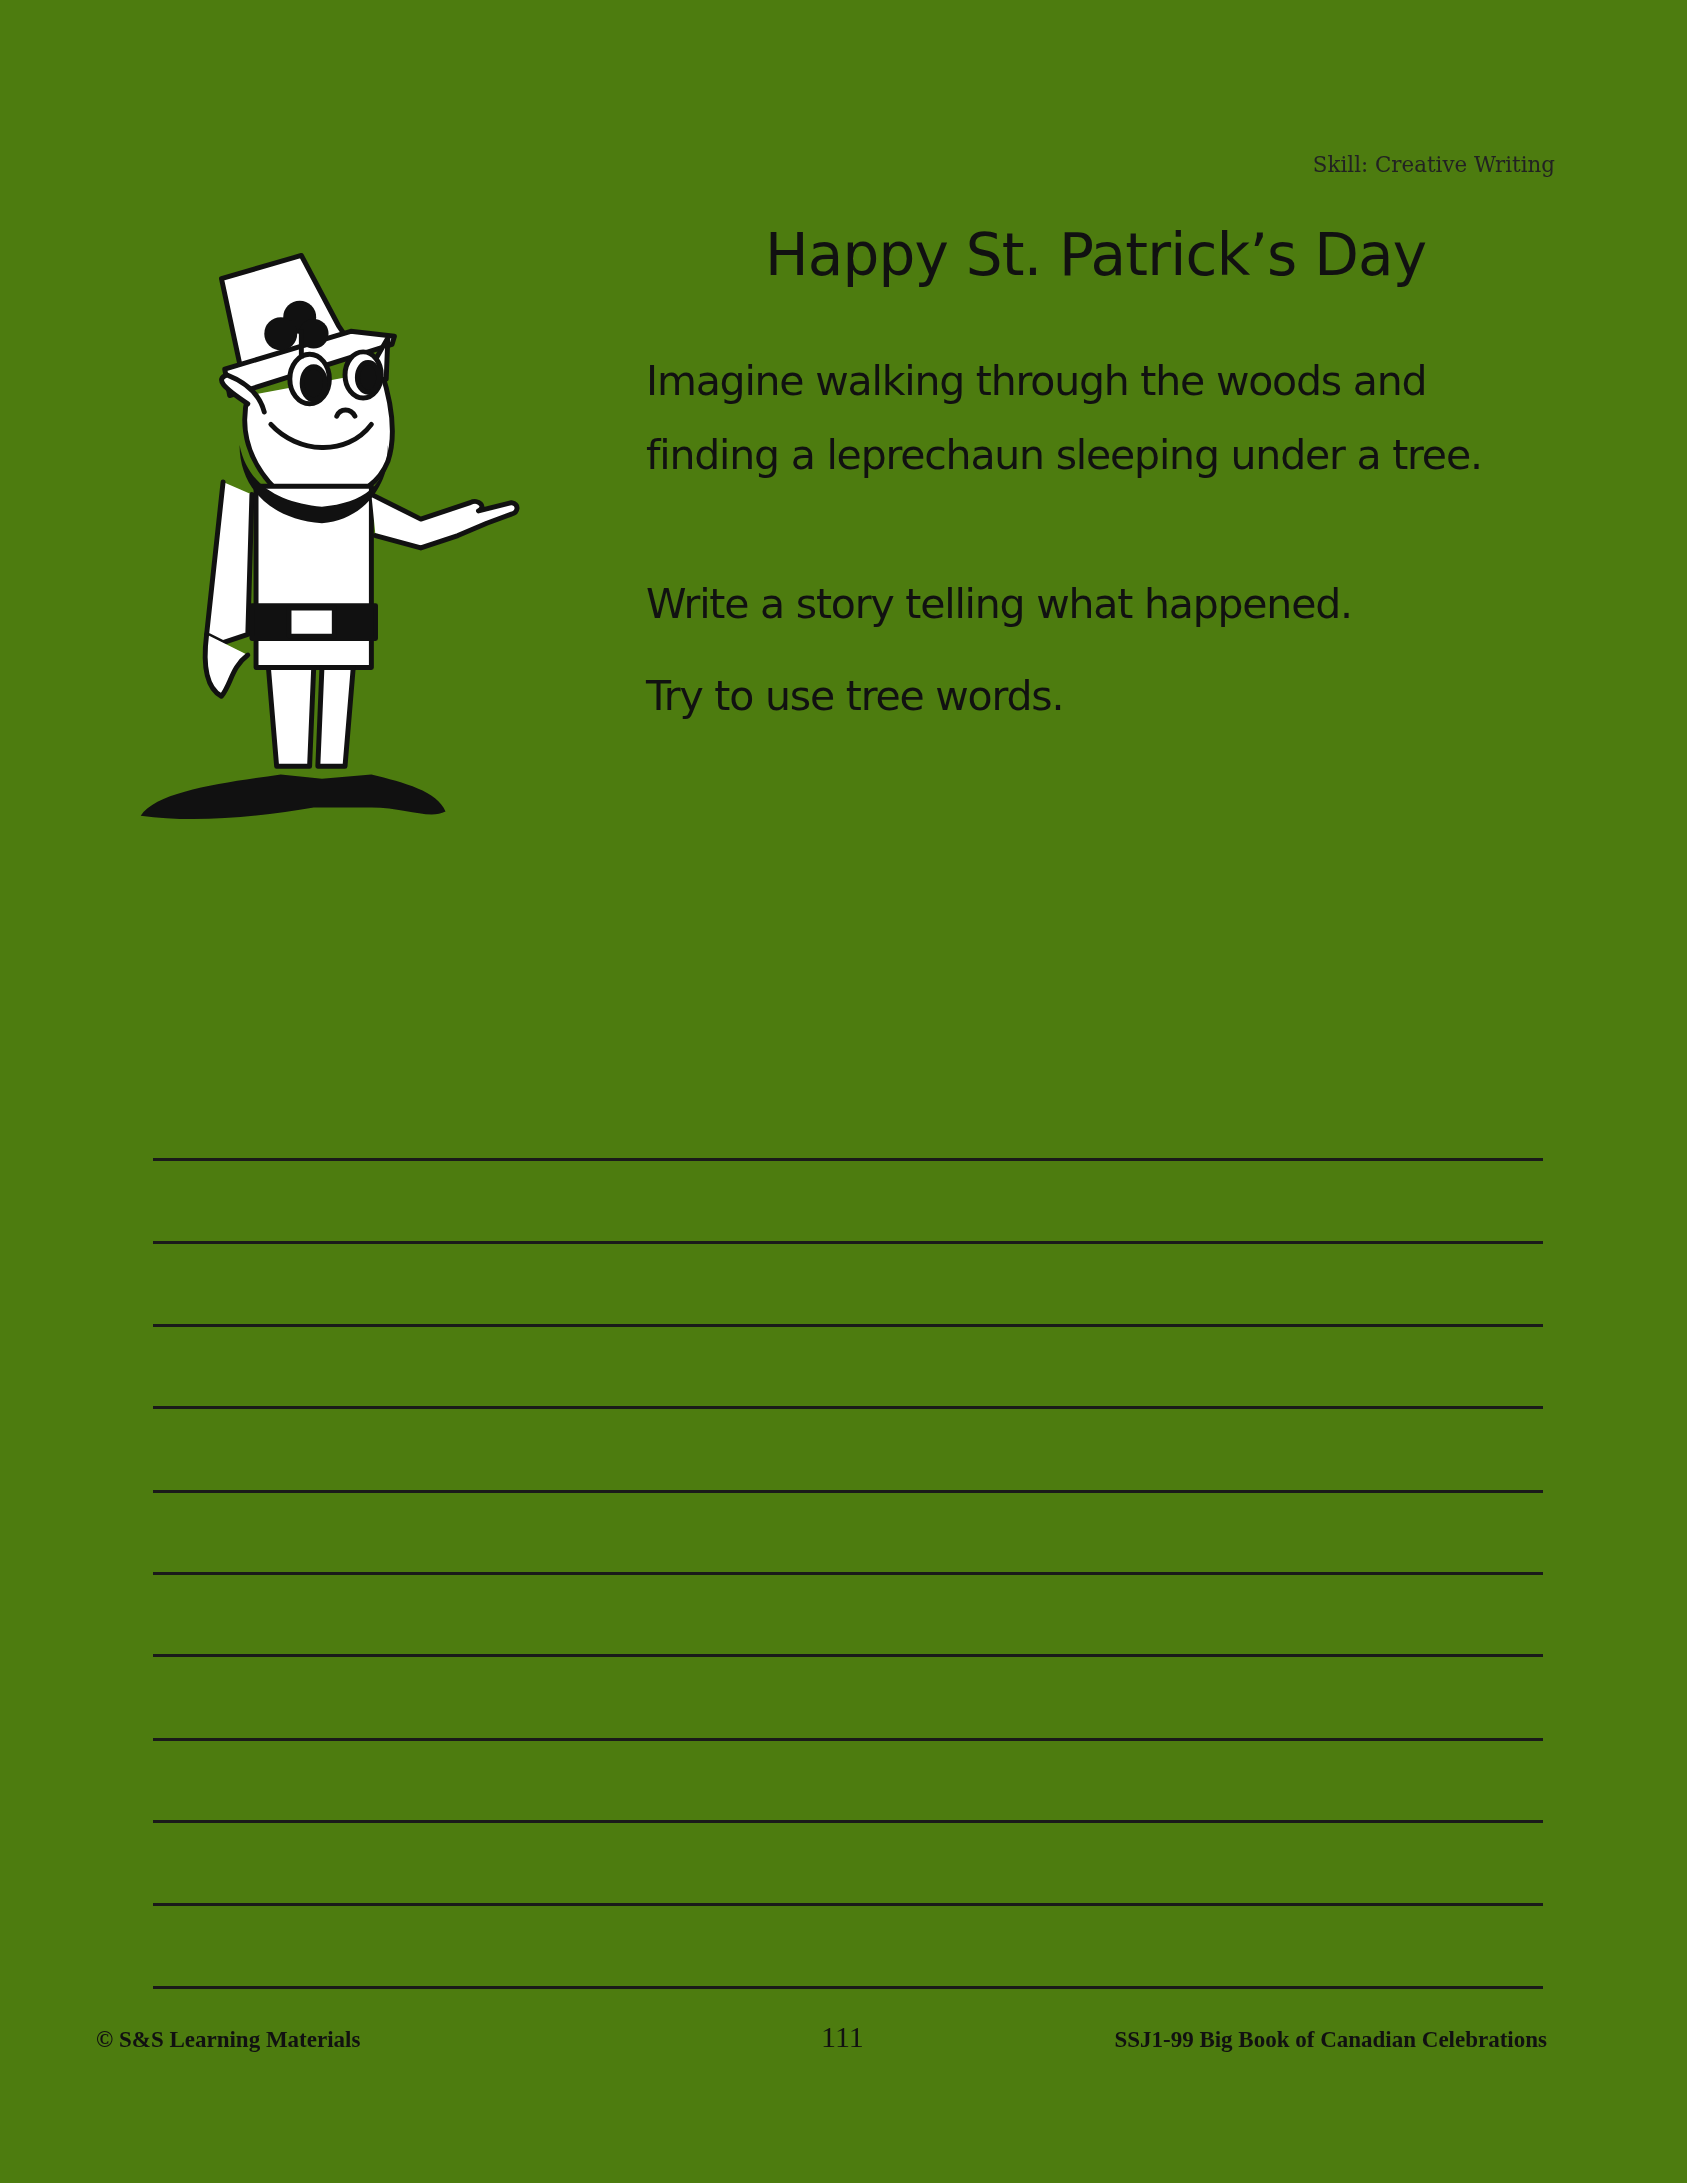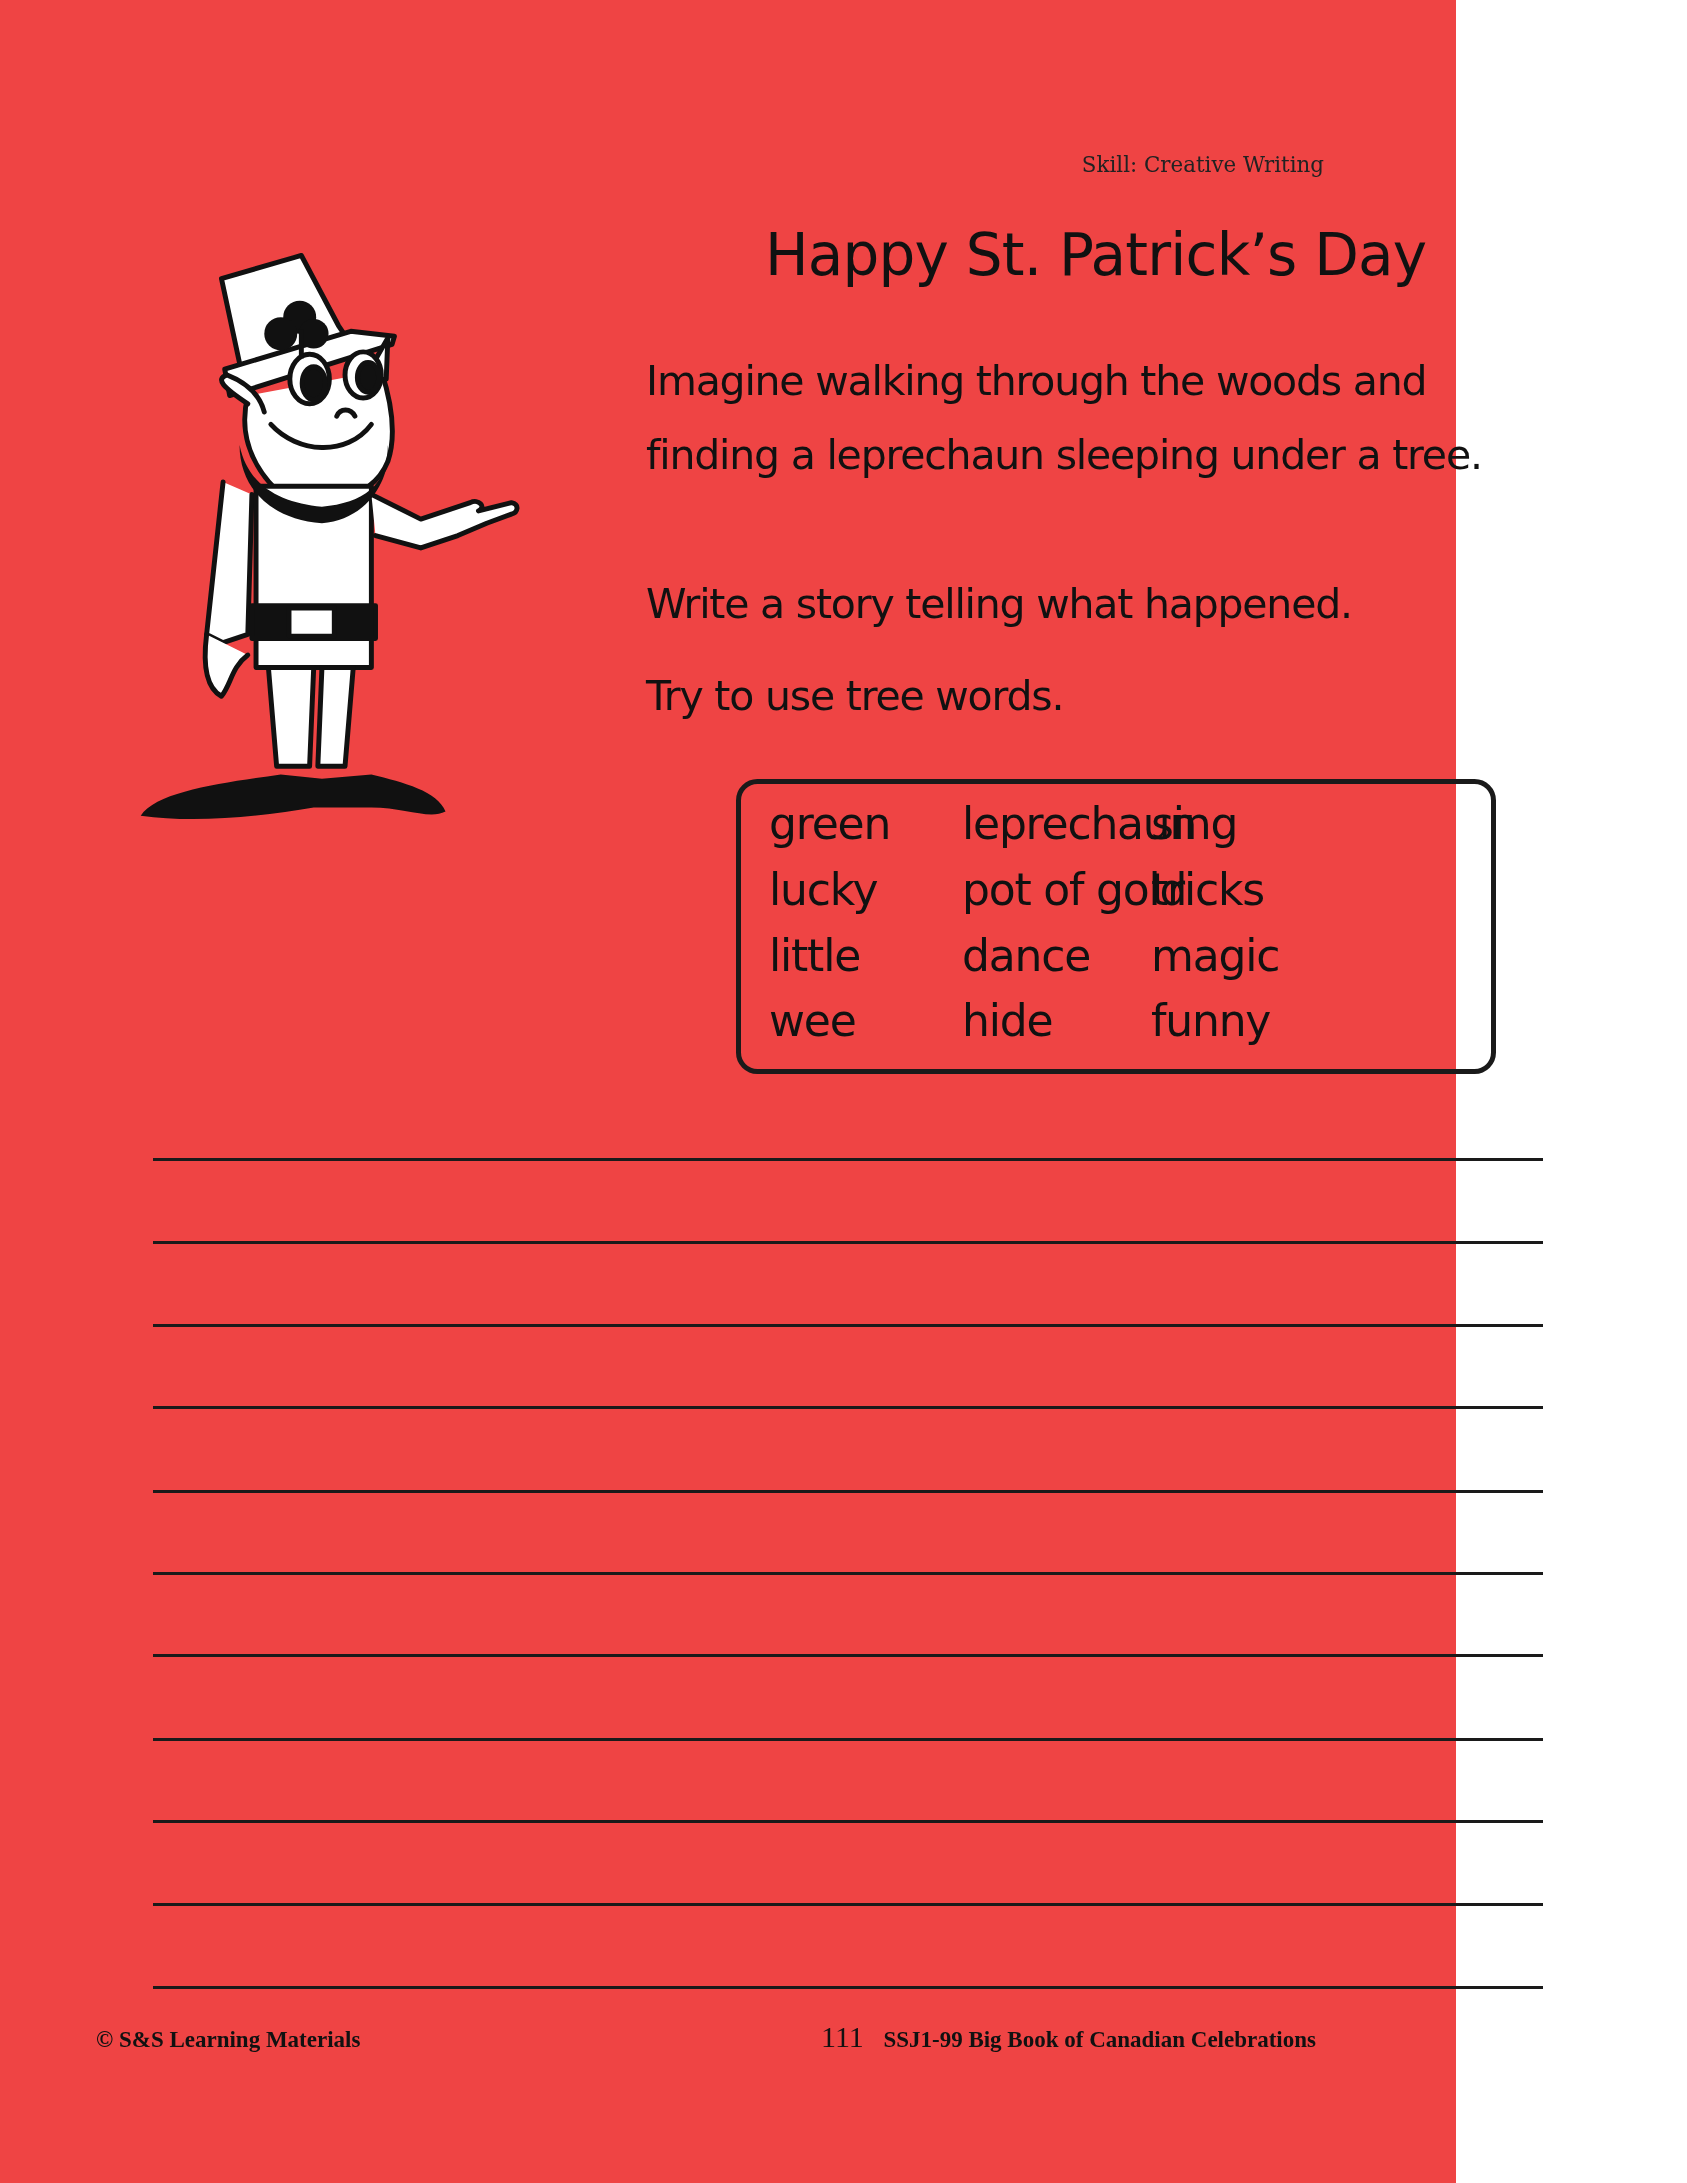--- a/index.html
+++ b/index.html
@@ -1,17 +1,17 @@
 <!DOCTYPE html>
 <html style="font-size:13px"><head>
 <meta charset="utf-8">
 <style>
   html, body { margin: 0; padding: 0; background: #ffffff; }
   body { width: 1687px; height: 2183px; position: relative; overflow: hidden; color: #1a1a1a; }
-  .page { position: absolute; left: 0; top: 0; width: 1456px; height: 2183px; background: #ef4444; }
+  .page { position: absolute; left: 0; top: 0; width: 1687px; height: 2183px; background: #4d7c0f; }
   .skill {
     position: absolute; top: 152px; right: 132px;
     font-family: "DejaVu Serif", serif; font-size: 21.4px; color: #222;
   }
   .title {
     position: absolute; top: 221px; left: 741px;
     font-family: "DejaVu Sans", sans-serif; font-size: 58px; font-weight: 500;
     letter-spacing: -0.8px; color: #111; white-space: nowrap; margin-left: 24px;
   }
   .instr {
@@ -101,34 +101,20 @@
 
     <path d="M20 700 C40 670 120 660 190 650 L240 655 L300 650 C340 660 380 670 390 695 C370 705 340 690 300 690 L230 690 C170 700 90 710 20 700 Z" fill="#111"></path>
   </svg>
 
   <div class="title">Happy St. Patrick’s Day</div>
 
   <div class="instr p1">Imagine walking through the woods and finding a leprechaun sleeping under a tree.</div>
   <div class="instr p2">Write a story telling what happened.</div>
   <div class="instr p3">Try to use tree words.</div>
 
-  <div class="wordbox">
-    <span class="word col0 row0">green</span>
-    <span class="word col0 row1">lucky</span>
-    <span class="word col0 row2">little</span>
-    <span class="word col0 row3">wee</span>
-    <span class="word col1 row0">leprechaun</span>
-    <span class="word col1 row1">pot of gold</span>
-    <span class="word col1 row2">dance</span>
-    <span class="word col1 row3">hide</span>
-    <span class="word col2 row0">sing</span>
-    <span class="word col2 row1">tricks</span>
-    <span class="word col2 row2">magic</span>
-    <span class="word col2 row3">funny</span>
-  </div>
 
   <div>
     <div class="wline" style="top:1158px"></div>
     <div class="wline" style="top:1241px"></div>
     <div class="wline" style="top:1324px"></div>
     <div class="wline" style="top:1406px"></div>
     <div class="wline" style="top:1490px"></div>
     <div class="wline" style="top:1572px"></div>
     <div class="wline" style="top:1654px"></div>
     <div class="wline" style="top:1738px"></div>

